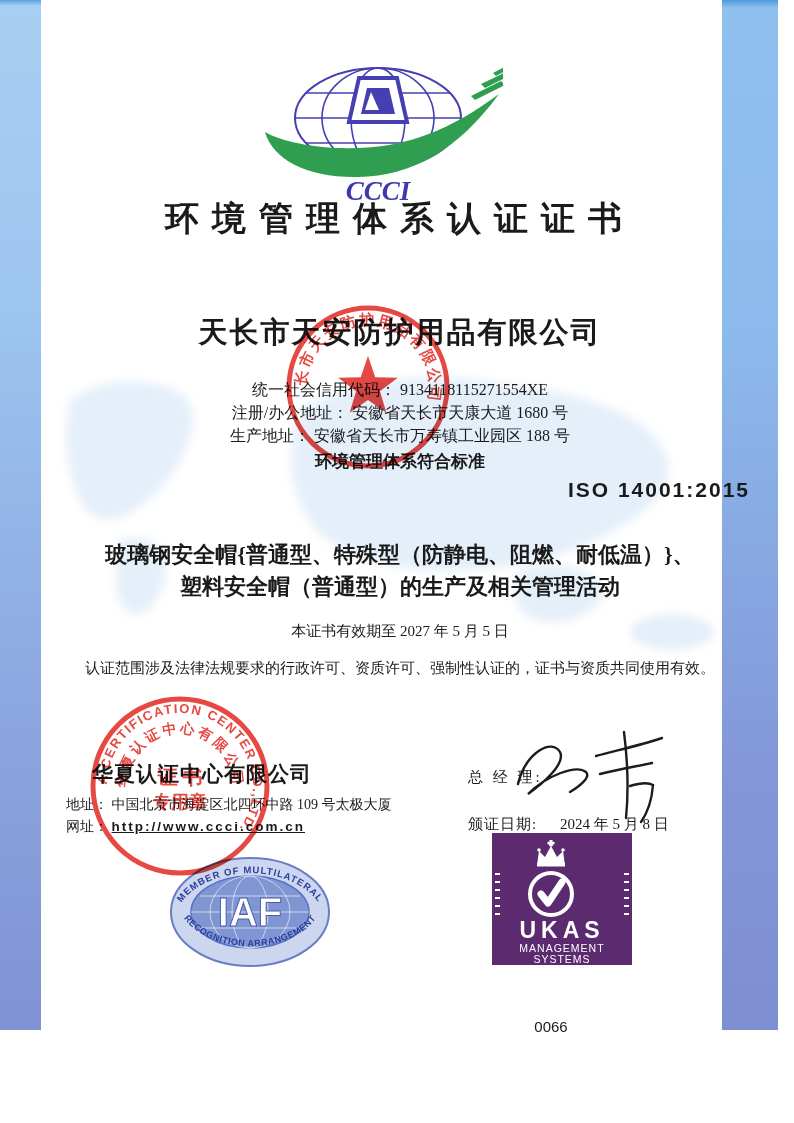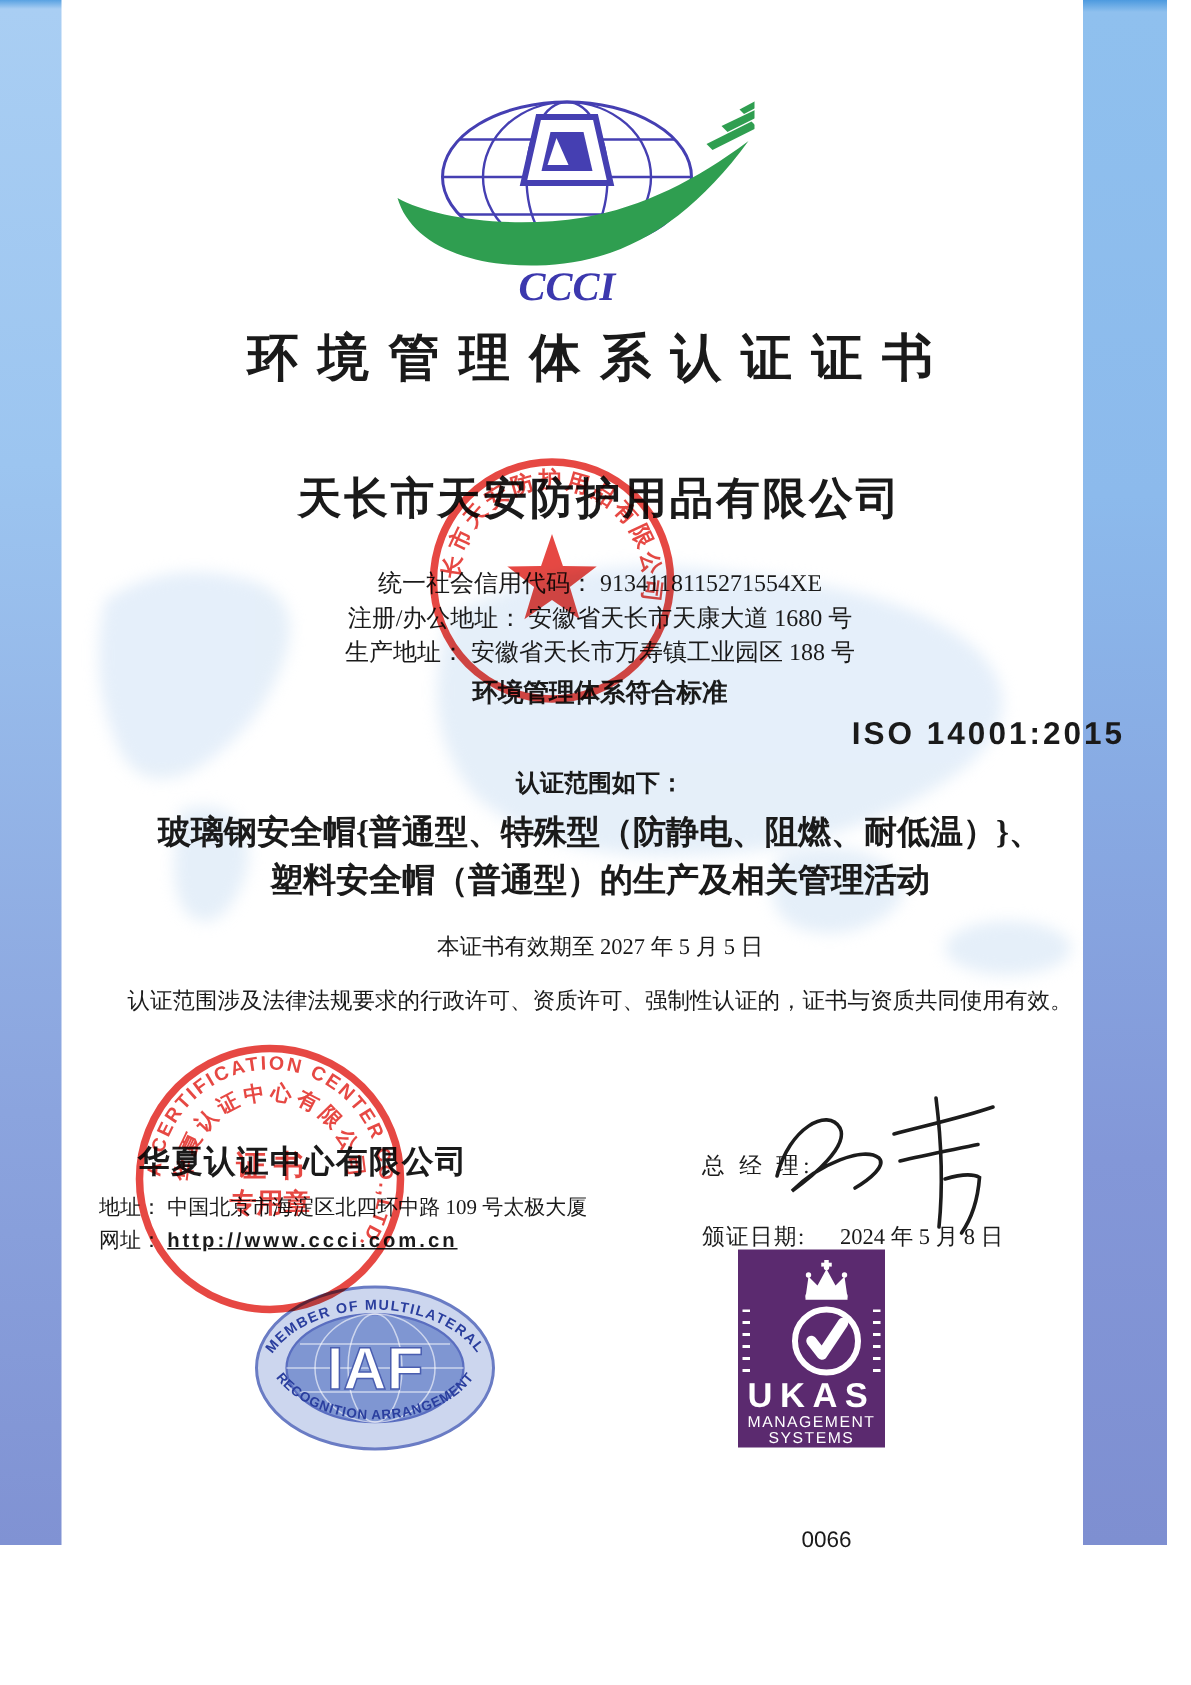--- a/index.html
+++ b/index.html
@@ -20,21 +20,21 @@
   .scopecap{font-size:16px;font-weight:bold;}
   .scope{font-size:22px;font-weight:bold;}
   .valid{font-size:15px;}
   .notes{font-size:15px;line-height:21.5px;}
   .issuer-name{font-size:21px;font-weight:bold;letter-spacing:1px;z-index:3;}
   .issuer-line{font-size:14px;z-index:3;}
   .gm{font-size:15px;letter-spacing:3px;z-index:3;}
   .datefield{font-size:15px;z-index:3;}
   .url{font-weight:bold;letter-spacing:2px;text-decoration:underline;color:#1a1a1a;font-family:"Liberation Sans",sans-serif;font-size:13.5px;}
   .stamp{position:absolute;z-index:5;mix-blend-mode:multiply;}
-  .ukas{position:absolute;left:492px;top:833px;width:98px;height:132px;background:#5b2a6f;z-index:3;}
+  .ukas{position:absolute;left:492px;top:833px;width:140px;height:132px;background:#5b2a6f;z-index:3;}
   .ukas-ticks{position:absolute;width:5px;height:46px;top:40px;
       background:repeating-linear-gradient(180deg,#ffffff 0 2px,rgba(0,0,0,0) 2px 8px);}
   .ukas-text{position:absolute;width:100%;text-align:center;color:#ffffff;font-family:"Liberation Sans",sans-serif;}
   .u-name{top:84px;font-size:23px;font-weight:bold;letter-spacing:5px;}
   .u-l1{top:109px;font-size:10.5px;letter-spacing:1px;}
   .u-l2{top:120px;font-size:10.5px;letter-spacing:1px;}
   .ukas-num{position:absolute;left:492px;top:1018px;width:118px;text-align:center;font-size:15px;z-index:3;font-family:"Liberation Sans",sans-serif;}
   .z3{z-index:3;}
 </style>
 </head>
@@ -71,40 +71,39 @@
       <path d="M243,16 l17,-9 -3,-3 -17,9 z"></path>
     </g>
     <g>
       <path d="M106,18 L144,18 L154,62 L96,62 Z" fill="#ffffff" stroke="#453fb2" stroke-width="4"></path>
       <path d="M114,28 L136,28 L142,54 L108,54 Z" fill="#453fb2"></path>
       <path d="M118,32 L126,50 L112,50 Z" fill="#ffffff"></path>
     </g>
     <text x="125" y="140" text-anchor="middle" font-family="Liberation Serif, serif" font-size="27" font-style="italic" font-weight="bold" fill="#3c38ae">CCCI</text>
   </svg>
 
-  <div class="center-line title" style="top:216px;">环境管理体系认证证书</div>
+  <div class="center-line title" style="top:196px;">环境管理体系认证证书</div>
 
   <div class="center-line company" style="top:313px;">天长市天安防护用品有限公司</div>
 
   <div class="center-line infoline" style="top:378px;">
     <span>统一社会信用代码：</span>
     <span>9134118115271554XE</span>
   </div>
   <div class="center-line infoline" style="top:401px;">
     <span>注册/办公地址：</span>
     <span>安徽省天长市天康大道 1680 号</span>
   </div>
   <div class="center-line infoline" style="top:424px;">
     <span>生产地址：</span>
     <span>安徽省天长市万寿镇工业园区 188 号</span>
   </div>
 
   <div class="center-line stdcap" style="top:450px;">环境管理体系符合标准</div>
   <div class="center-line iso" style="top:478px;">ISO 14001:2015</div>
-  <div class="center-line scopecap" style="top:512px;">认证范围如下：</div>
   <div class="center-line scope" style="top:540px;">玻璃钢安全帽{普通型、特殊型（防静电、阻燃、耐低温）}、</div>
   <div class="center-line scope" style="top:572px;">塑料安全帽（普通型）的生产及相关管理活动</div>
   <div class="center-line valid" style="top:622px;">本证书有效期至 2027 年 5 月 5 日</div>
 
   <div class="center-line notes" style="top:658px;">认证范围涉及法律法规要求的行政许可、资质许可、强制性认证的，证书与资质共同使用有效。</div>
 
   <div class="abs issuer-name" style="left:92px;top:760px;">华夏认证中心有限公司</div>
   <div class="abs issuer-line" style="left:66px;top:796px;">
     <span>地址：</span>
     <span>中国北京市海淀区北四环中路 109 号太极大厦</span>

